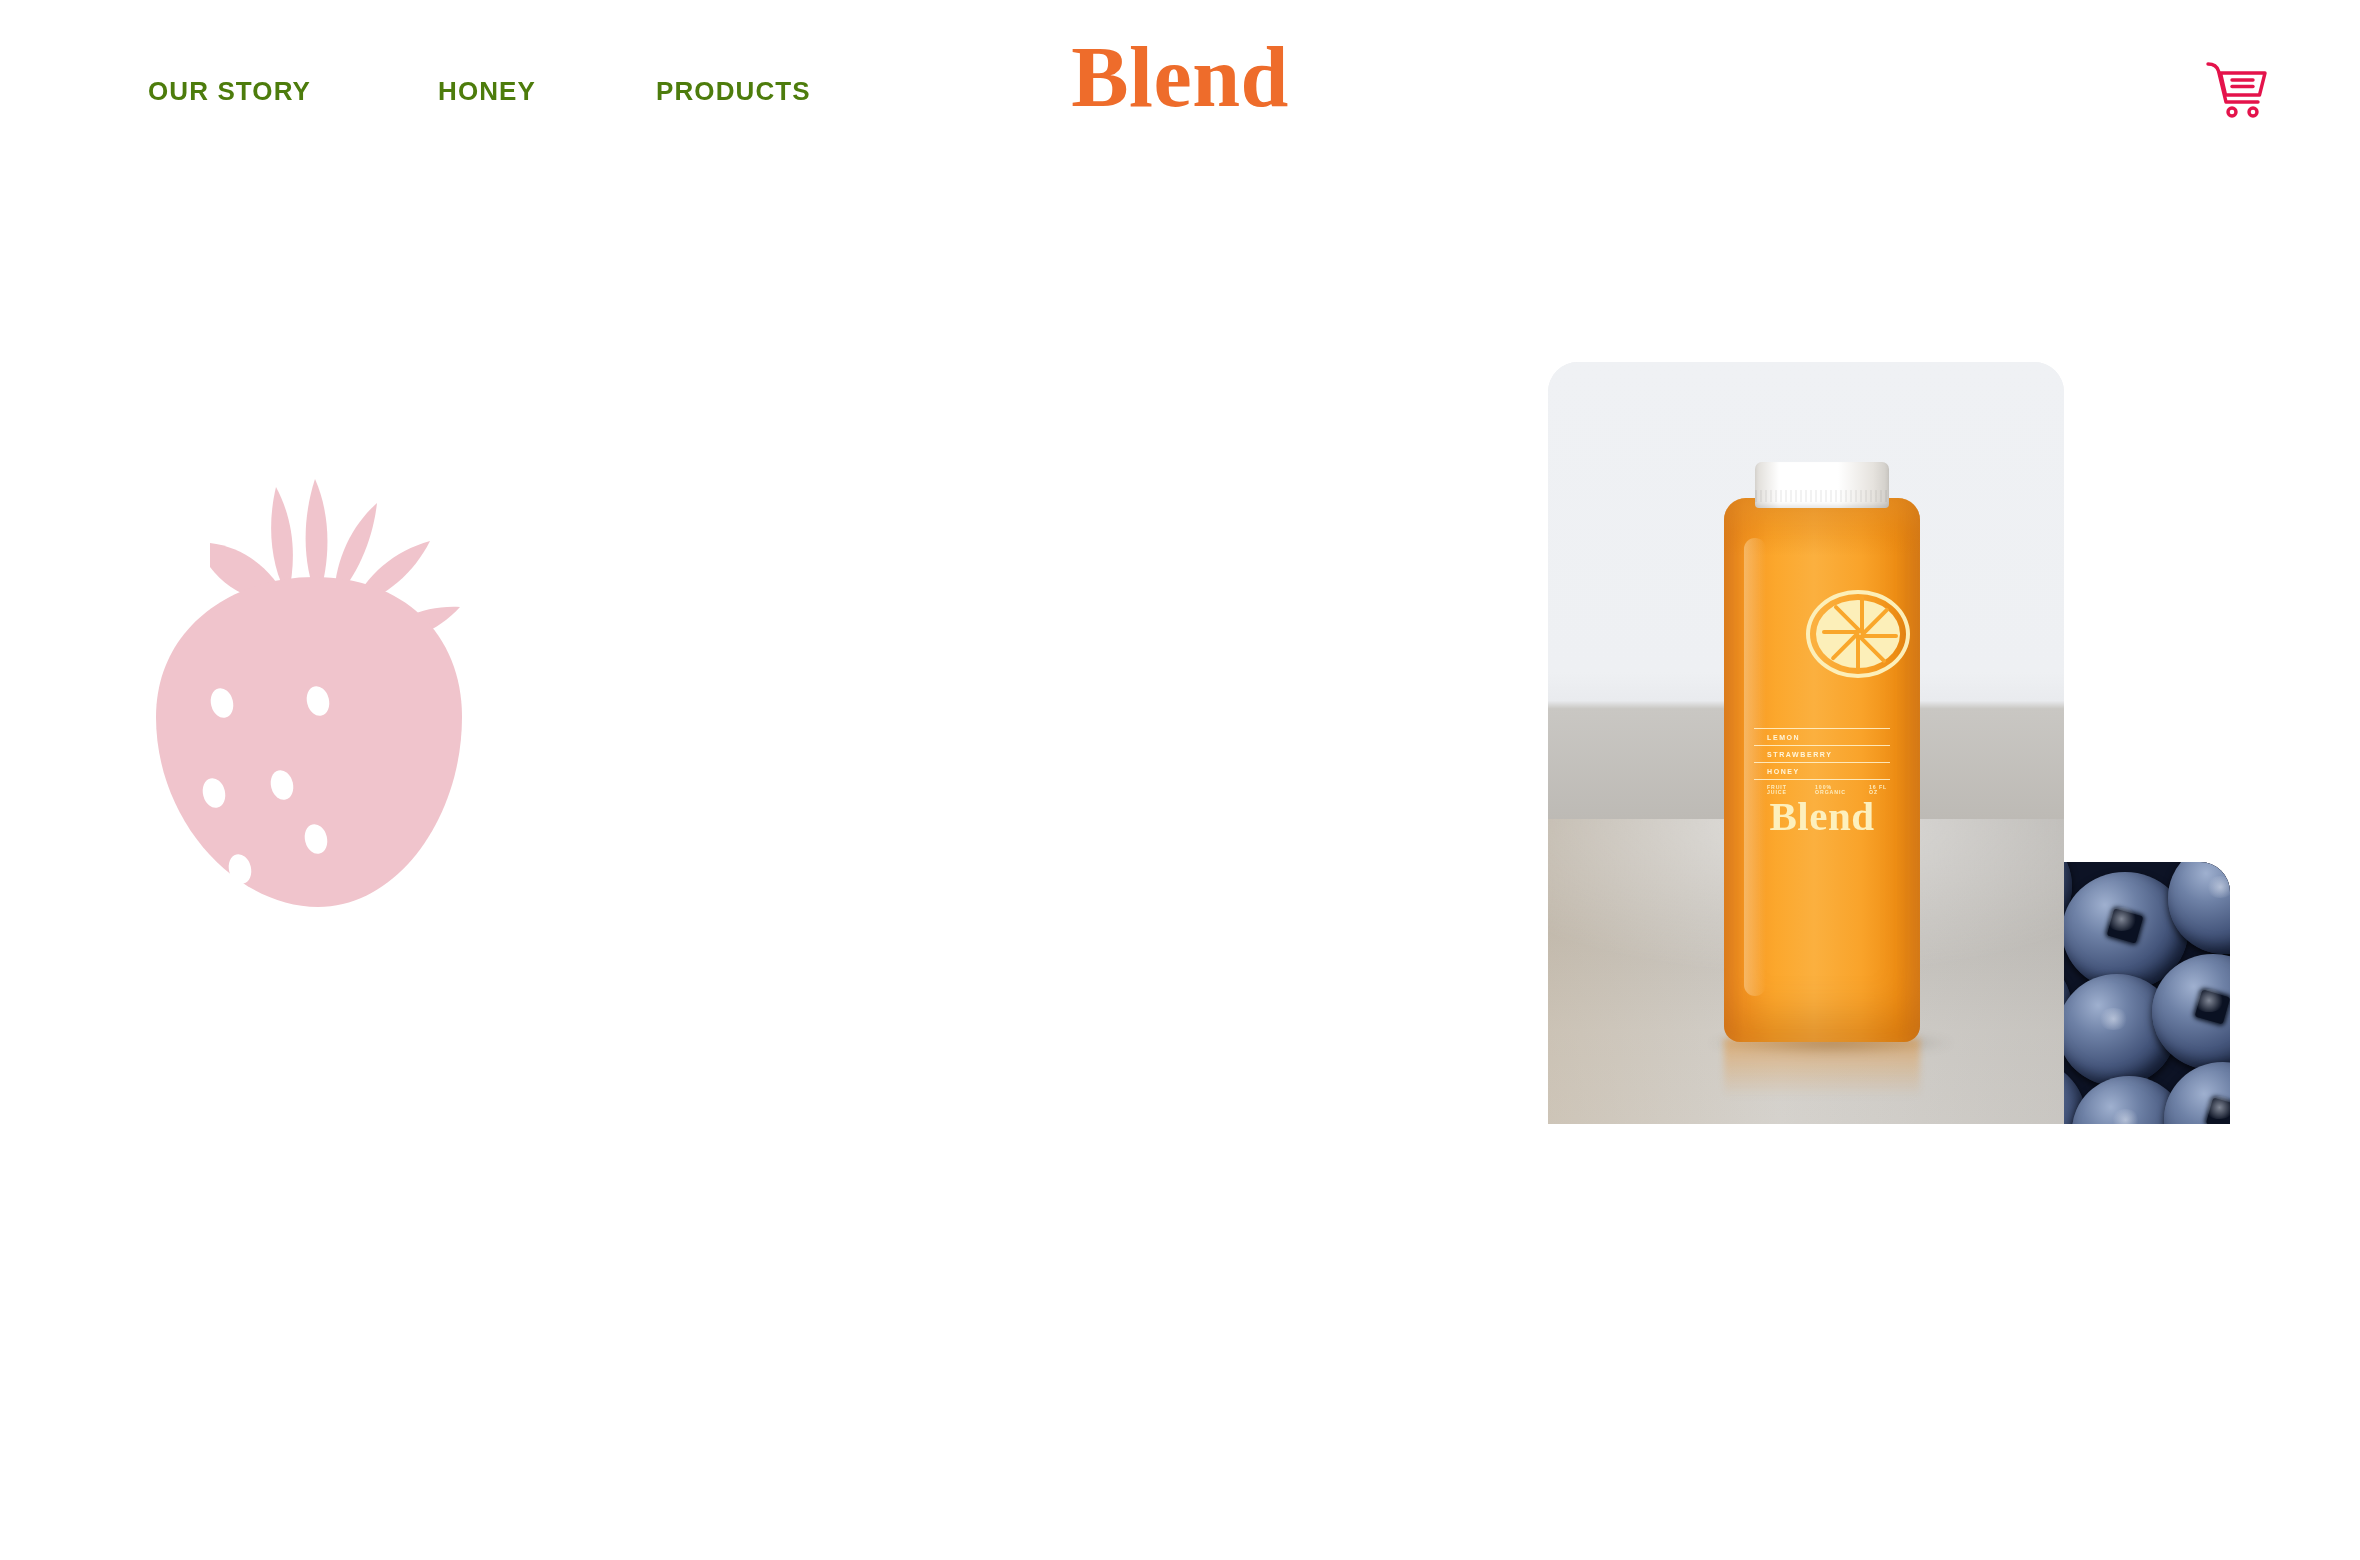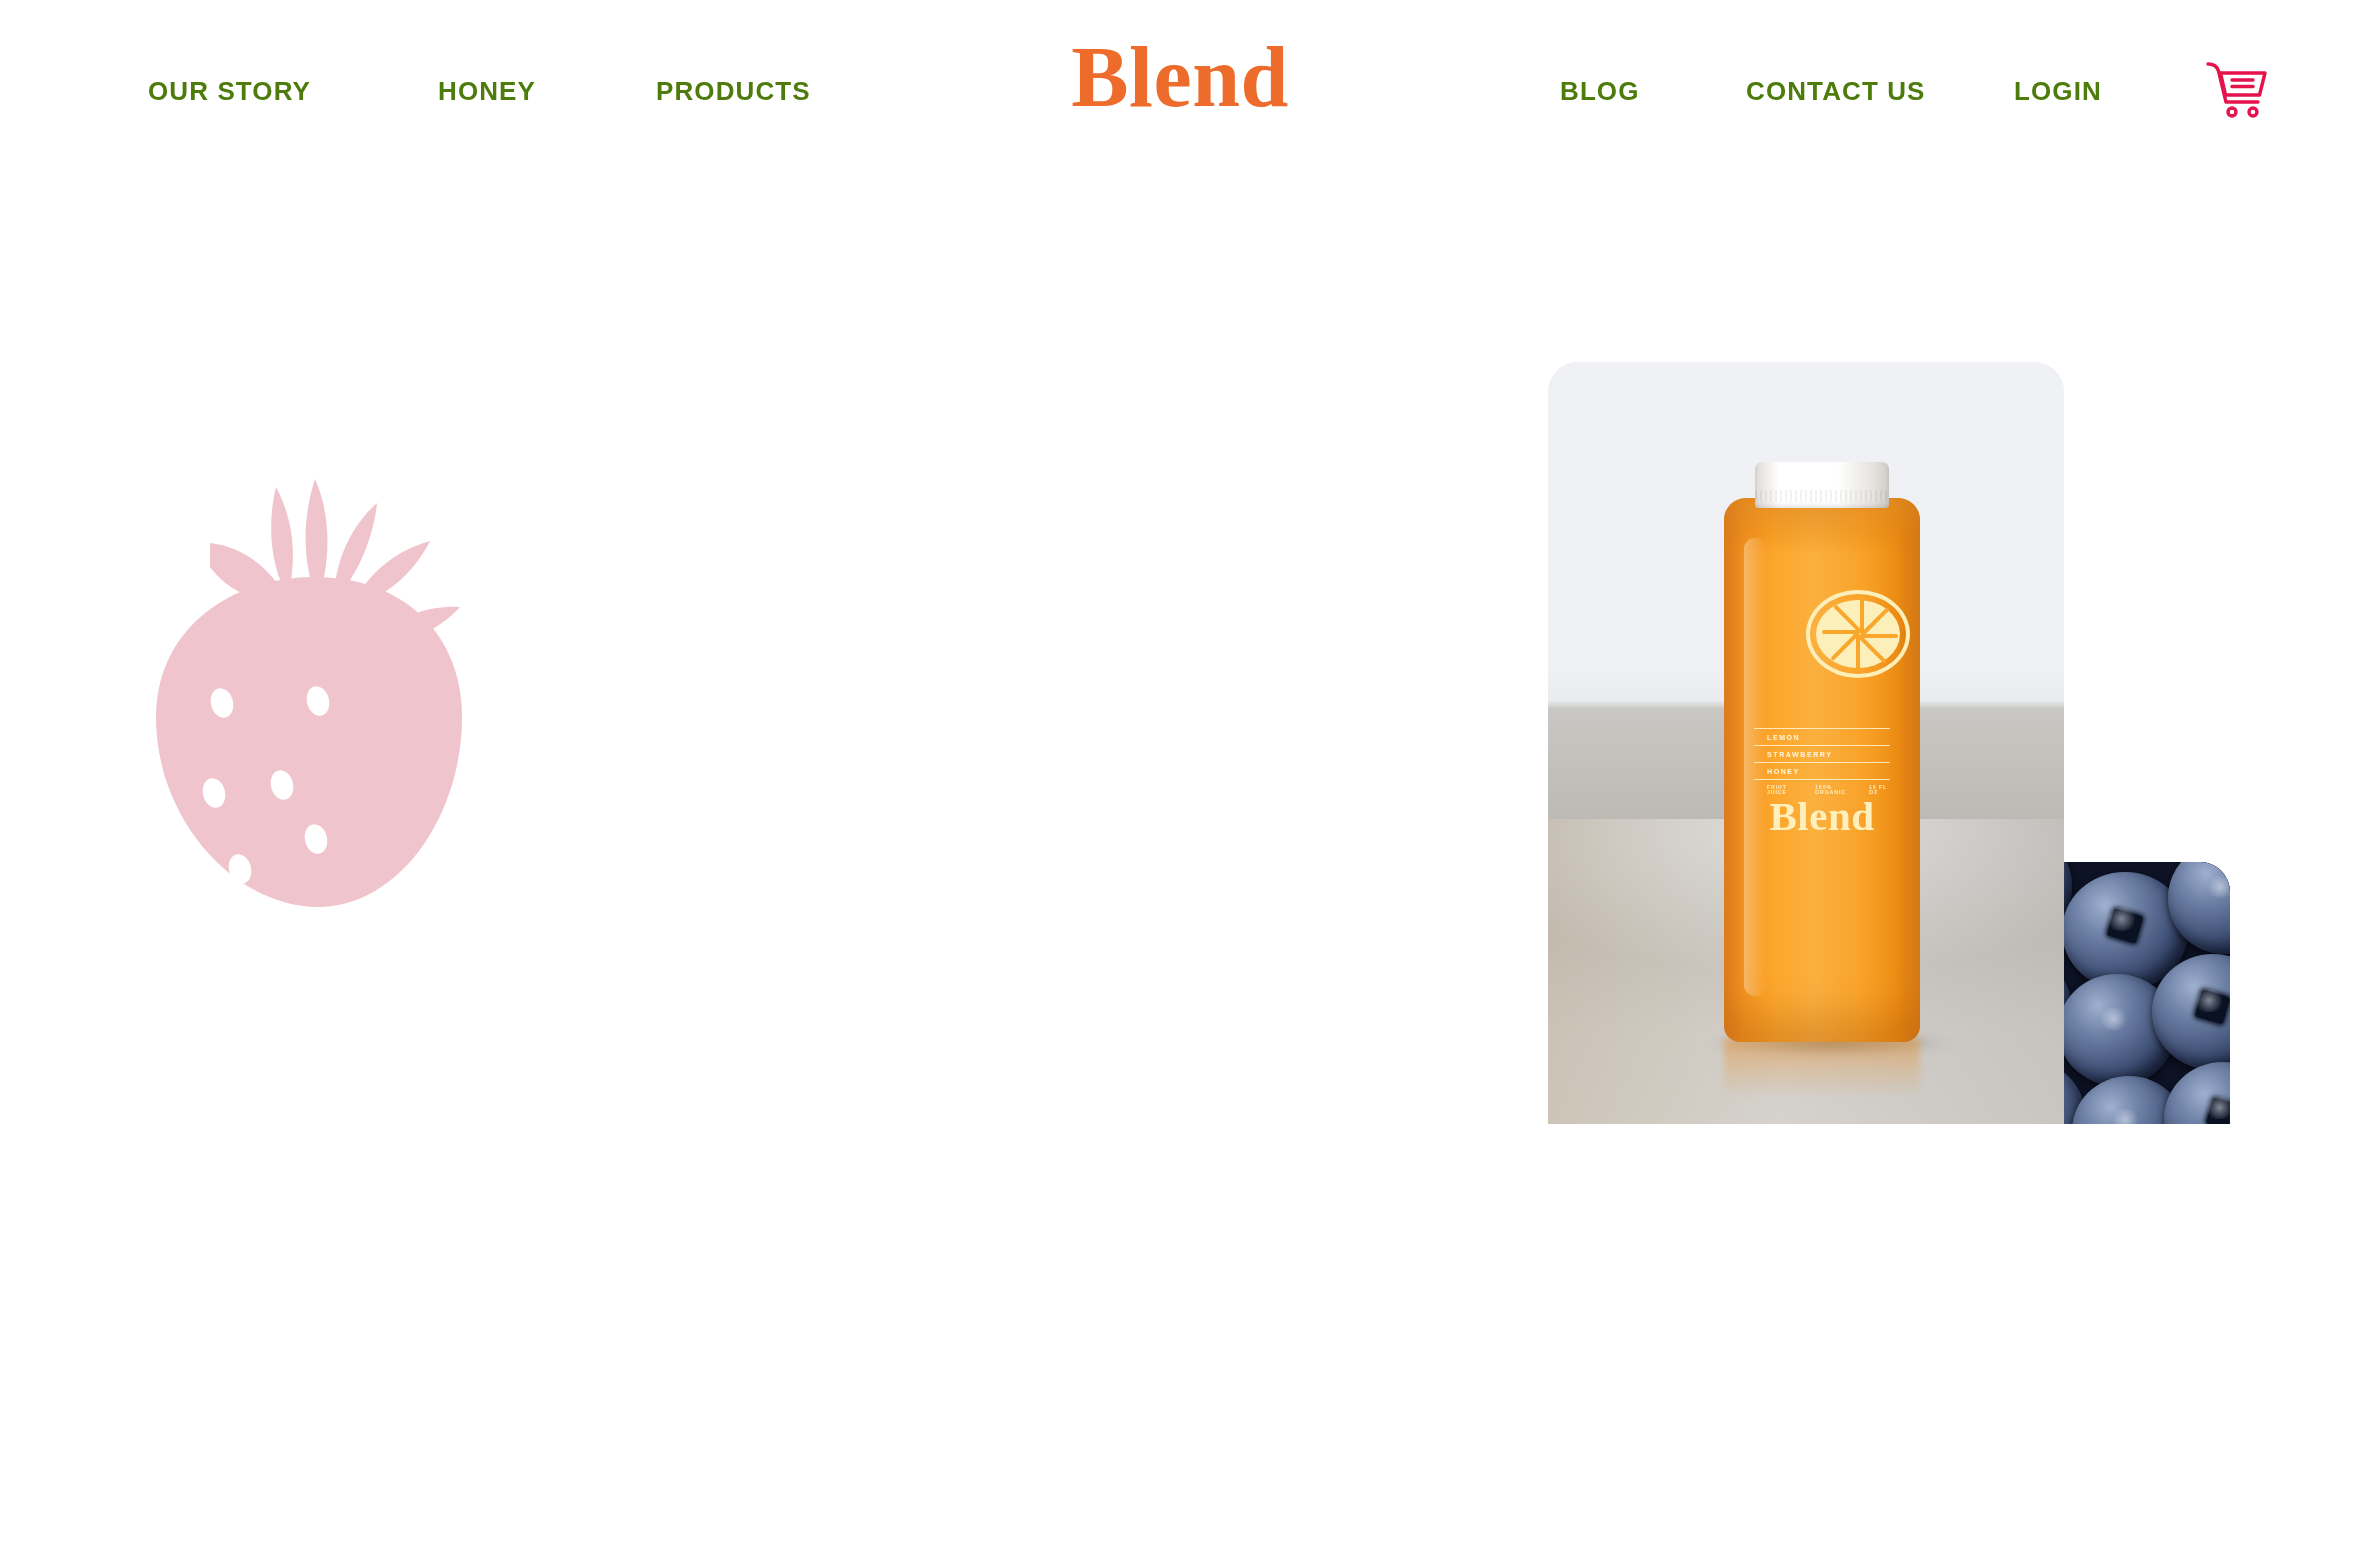--- a/index.html
+++ b/index.html
@@ -390,31 +390,20 @@
       <div class="nav-slot-menu" data-interactable="false">
         <a class="nav-link" href="#" data-interactable="true">HONEY</a>
       </div>
       <div class="nav-slot-products" data-interactable="false">
         <a class="nav-link" href="#" data-interactable="true">PRODUCTS</a>
       </div>
     </nav>
 
     <div class="brand" data-interactable="true">Blend</div>
 
-    <nav class="nav-right" data-interactable="false">
-      <div class="nav-slot-blog" data-interactable="false">
-        <a class="nav-link" href="#" data-interactable="true">BLOG</a>
-      </div>
-      <div class="nav-slot-contact" data-interactable="false">
-        <a class="nav-link" href="#" data-interactable="true">CONTACT US</a>
-      </div>
-      <div class="nav-slot-login" data-interactable="false">
-        <a class="nav-link" href="#" data-interactable="true">LOGIN</a>
-      </div>
-    </nav>
 
     <div class="cart-btn" data-interactable="true">
       <svg viewBox="0 0 62 58" width="62" height="58" data-interactable="false">
         <g fill="none" stroke="#e4134b" stroke-width="3.4" stroke-linecap="round" stroke-linejoin="round">
           <path d="M3 4 C9 4 12 6 13.5 11 L21 42 L53 42"></path>
           <path d="M15.5 13 L60 13 L54.5 35 L20.5 35 Z"></path>
           <path d="M27 20 H48"></path>
           <path d="M27 26.5 H48"></path>
           <circle cx="27" cy="52" r="4"></circle>
           <circle cx="48" cy="52" r="4"></circle>

